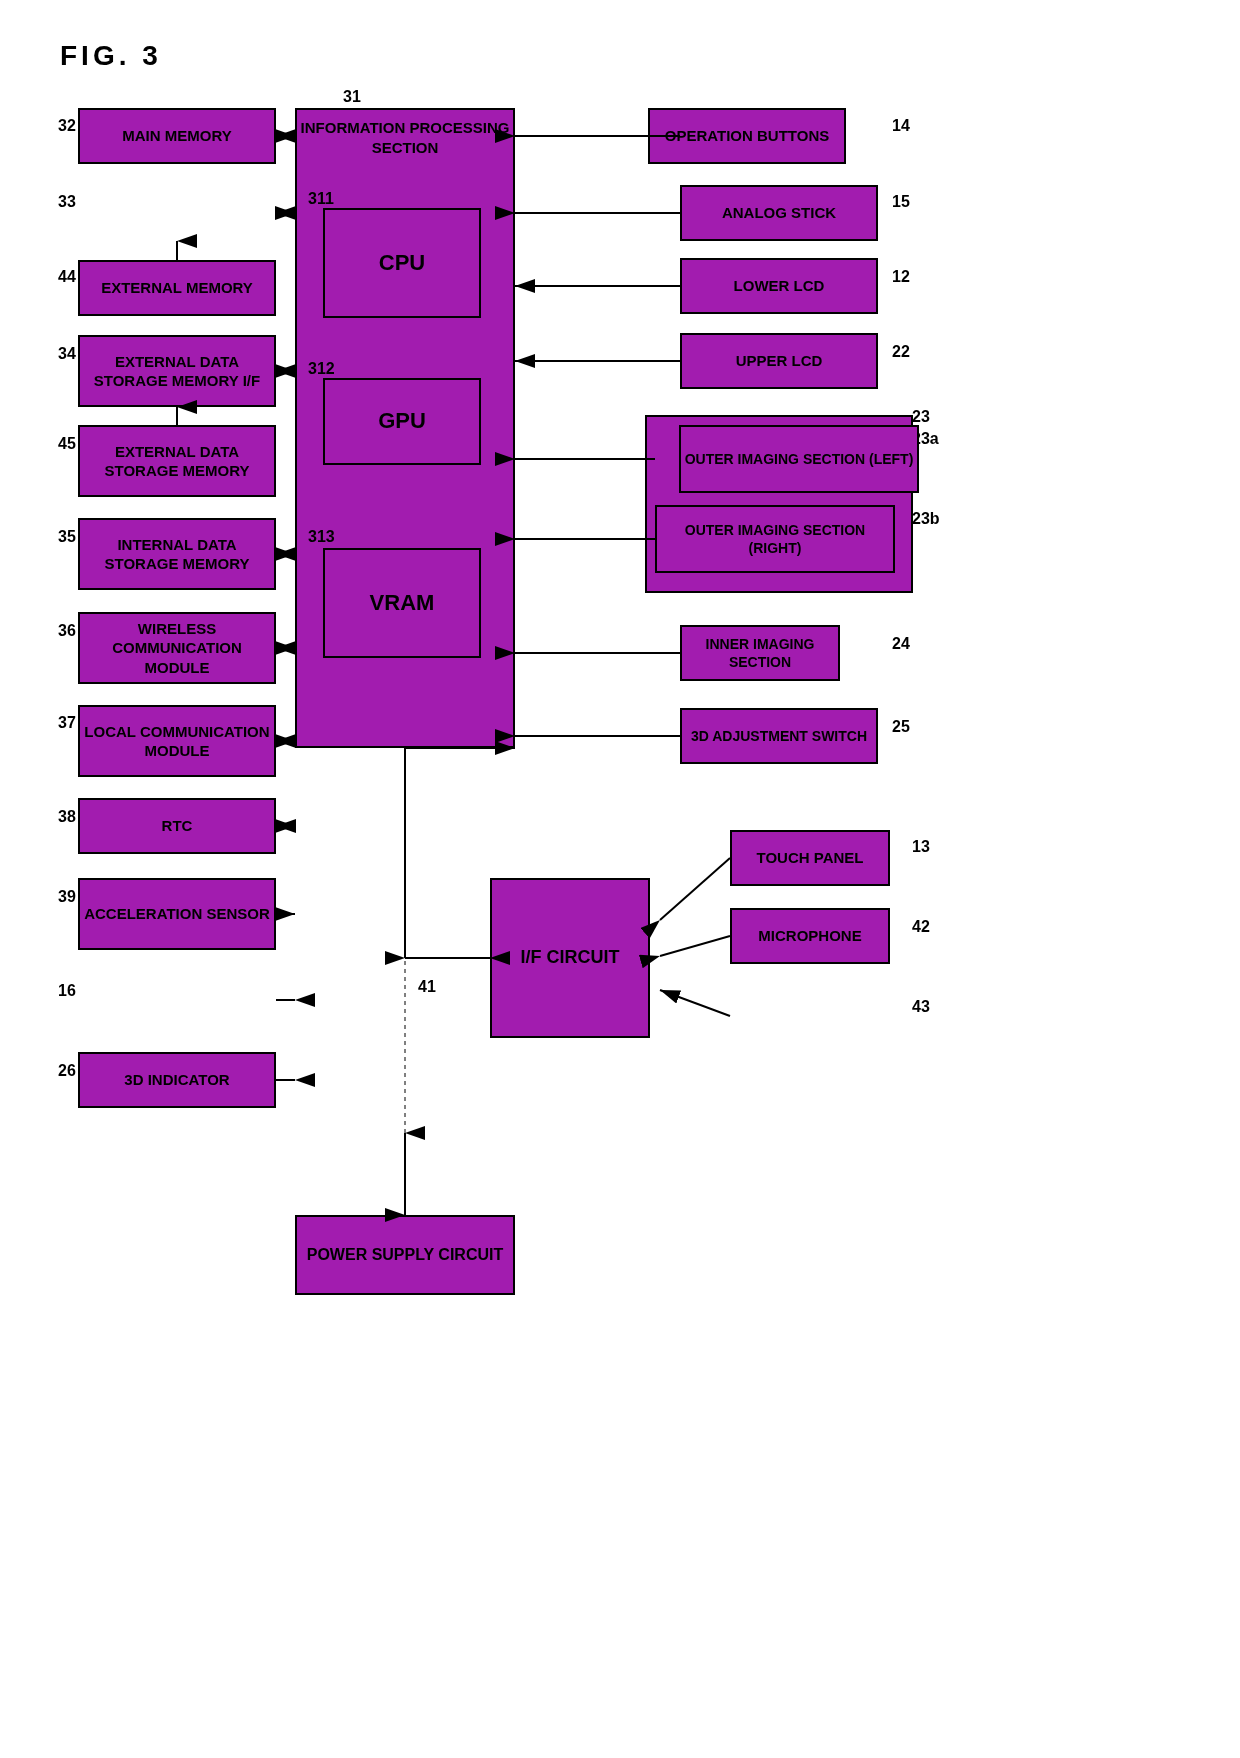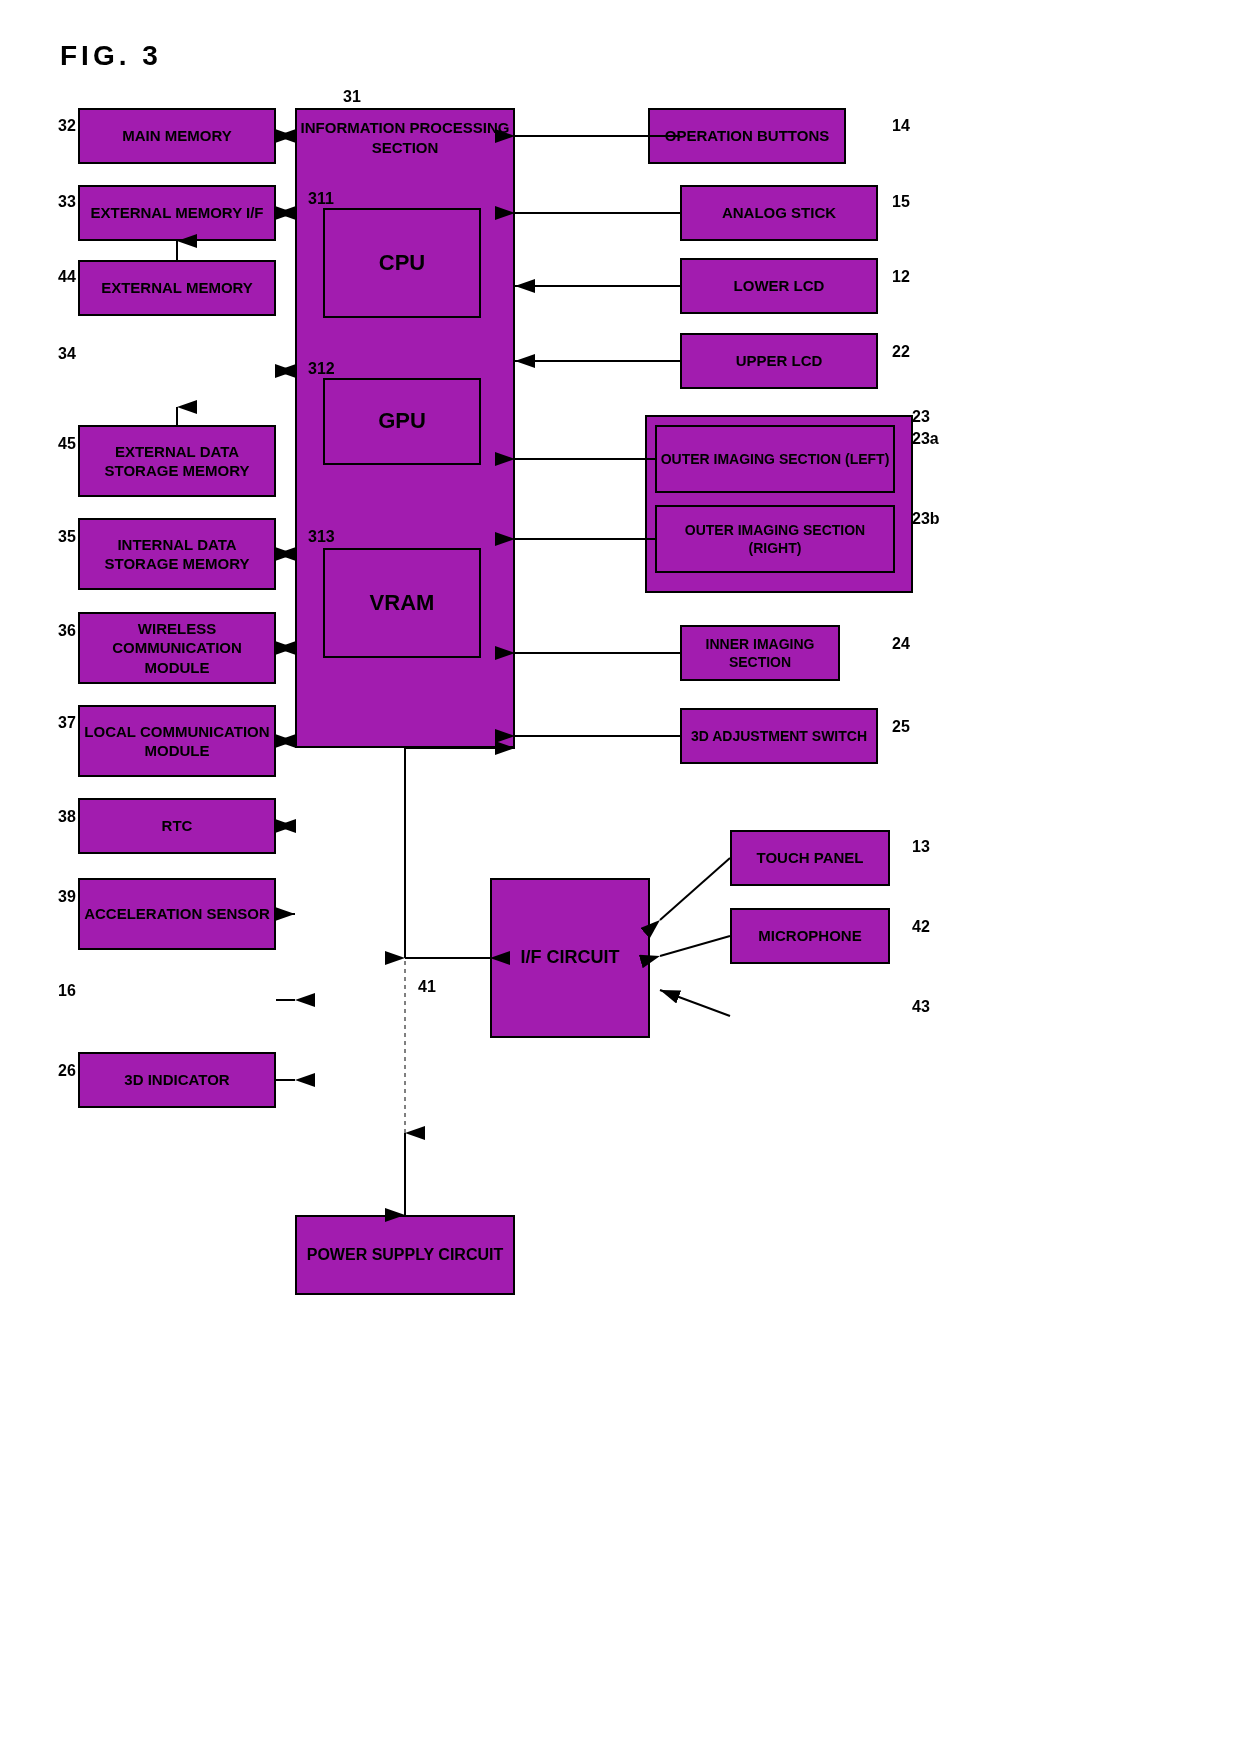--- a/index.html
+++ b/index.html
@@ -58,26 +58,26 @@
 <body>
 
 <div class="diagram-container">
 
   <div class="fig-title">FIG. 3</div>
 
   <div class="ref-label" style="top:117px;left:58px;">32</div>
   <div class="box" style="top:108px;left:78px;width:198px;height:56px;">MAIN MEMORY</div>
 
   <div class="ref-label" style="top:193px;left:58px;">33</div>
-  <div class="box" style="top:185px;left:78px;width:198px;height:56px;">EXTERNAL MEMORY I/F</div>
 
   <div class="ref-label" style="top:268px;left:58px;">44</div>
   <div class="box" style="top:260px;left:78px;width:198px;height:56px;">EXTERNAL MEMORY</div>
 
   <div class="ref-label" style="top:345px;left:58px;">34</div>
+  <div class="box" style="top:335px;left:78px;width:198px;height:72px;">EXTERNAL DATA STORAGE MEMORY I/F</div>
 
   <div class="ref-label" style="top:435px;left:58px;">45</div>
   <div class="box" style="top:425px;left:78px;width:198px;height:72px;">EXTERNAL DATA STORAGE MEMORY</div>
 
   <div class="ref-label" style="top:528px;left:58px;">35</div>
   <div class="box" style="top:518px;left:78px;width:198px;height:72px;">INTERNAL DATA STORAGE MEMORY</div>
 
   <div class="ref-label" style="top:622px;left:58px;">36</div>
   <div class="box" style="top:612px;left:78px;width:198px;height:72px;">WIRELESS COMMUNICATION MODULE</div>
 
@@ -124,21 +124,21 @@
 
   <div class="ref-label" style="top:343px;left:892px;">22</div>
   <div class="box" style="top:333px;left:680px;width:198px;height:56px;">UPPER LCD</div>
 
   <div class="ref-label" style="top:408px;left:912px;">23</div>
 
   <div class="box" style="top:415px;left:645px;width:268px;height:178px;">
   </div>
 
   <div class="ref-label" style="top:430px;left:912px;">23a</div>
-  <div class="box" style="top:425px;left:655px;width:240px;height:68px;font-size:14px;">OUTER IMAGING SECTION (LEFT)</div>
+  <div class="box" style="top:425px;left:679px;width:240px;height:68px;font-size:14px;">OUTER IMAGING SECTION (LEFT)</div>
 
   <div class="ref-label" style="top:510px;left:912px;">23b</div>
   <div class="box" style="top:505px;left:655px;width:240px;height:68px;font-size:14px;">OUTER IMAGING SECTION (RIGHT)</div>
 
   <div class="ref-label" style="top:635px;left:892px;">24</div>
   <div class="box" style="top:625px;left:680px;width:160px;height:56px;font-size:14px;">INNER IMAGING SECTION</div>
 
   <div class="ref-label" style="top:718px;left:892px;">25</div>
   <div class="box" style="top:708px;left:680px;width:198px;height:56px;font-size:14px;">3D ADJUSTMENT SWITCH</div>
 

